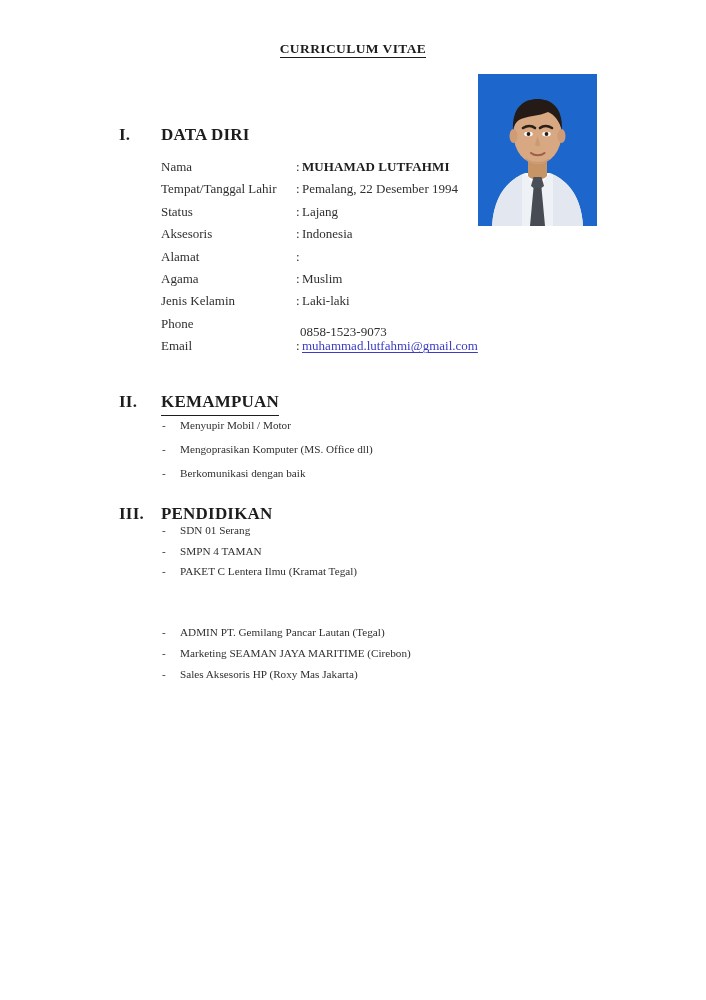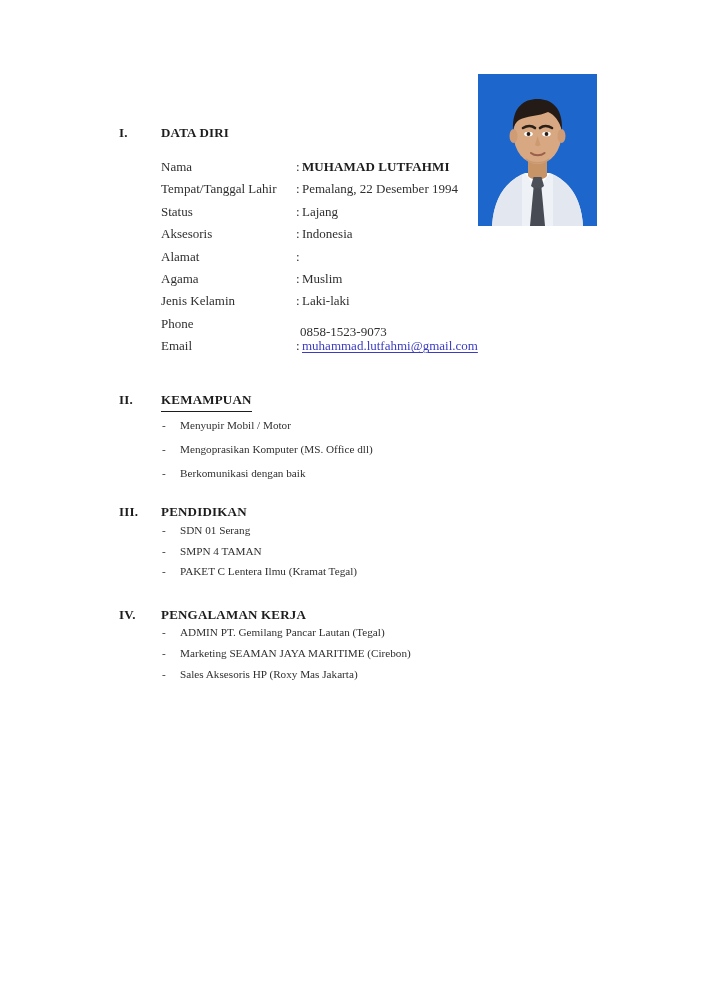--- a/index.html
+++ b/index.html
@@ -50,21 +50,21 @@
     background: #1d66cc;
     overflow: hidden;
   }
   .photo svg { display: block; width: 119px; height: 152px; }
 
   
   .section-head {
     position: absolute;
     left: 119px;
     width: 460px;
-    font-size: 13px;
+    font-size: 17px;
     font-weight: bold;
     color: #1d1d1d;
     letter-spacing: 0.2px;
   }
   .section-head .num {
     display: inline-block;
     width: 42px;
   }
   .section-head .title-u {
     border-bottom: 1.2px solid #1d1d1d;
@@ -151,20 +151,23 @@
   #list-pen .txt { left: 18px; }
   #list-kerja { top: 626px; left: 162px; }
   #list-kerja .bullet-row { height: 21px; }
   #list-kerja .txt { left: 18px; }
 </style>
 </head>
 <body>
 
 <div class="page">
 
+  <div class="doc-title">
+    <span>CURRICULUM VITAE</span>
+  </div>
 
   <div class="photo">
     <svg viewBox="0 0 119 152" xmlns="http://www.w3.org/2000/svg">
       <rect x="0" y="0" width="119" height="152" fill="#1d66cc"></rect>
 
       <path d="M14 152 C16 118 34 104 47 99 L72 99 C85 104 103 118 105 152 Z" fill="#eef1f6"></path>
       <path d="M14 152 C16 120 30 107 44 101 L44 152 Z" fill="#e3e8f0"></path>
       <path d="M105 152 C103 120 89 107 75 101 L75 152 Z" fill="#e3e8f0"></path>
 
       <path d="M47 99 L59.5 116 L54 100 Z" fill="#ffffff"></path>
@@ -290,23 +293,20 @@
     <div class="bullet-row">
       <span class="dash">-</span>
       <span class="txt">SMPN 4 TAMAN</span>
     </div>
     <div class="bullet-row">
       <span class="dash">-</span>
       <span class="txt">PAKET C Lentera Ilmu (Kramat Tegal)</span>
     </div>
   </div>
 
-  <div class="section-head" id="sec-kerja">
-    <span class="num">IV.</span><span>PENGALAMAN KERJA</span>
-  </div>
 
   <div class="bullets" id="list-kerja">
     <div class="bullet-row">
       <span class="dash">-</span>
       <span class="txt">ADMIN  PT. Gemilang Pancar Lautan (Tegal)</span>
     </div>
     <div class="bullet-row">
       <span class="dash">-</span>
       <span class="txt">Marketing SEAMAN JAYA MARITIME (Cirebon)</span>
     </div>

